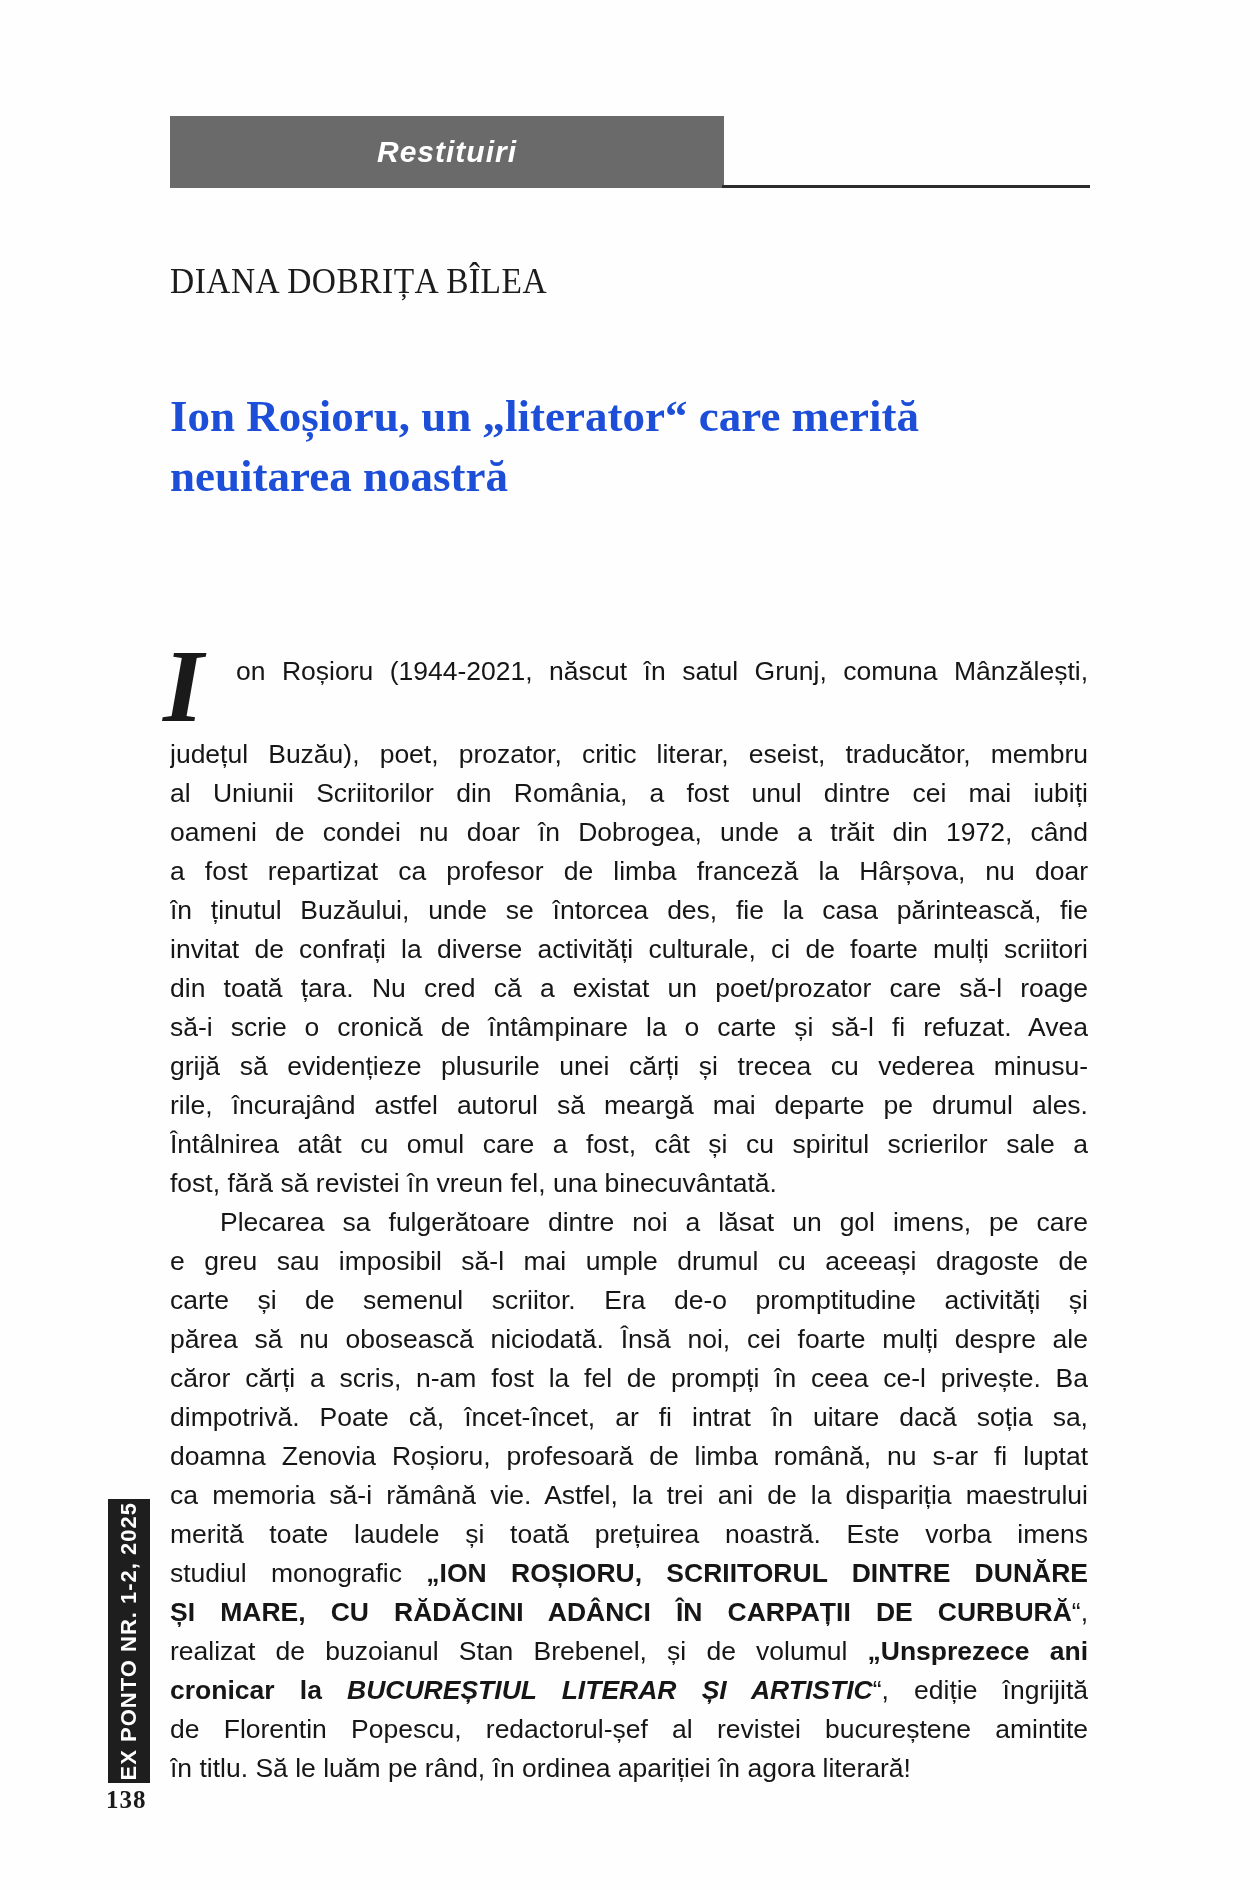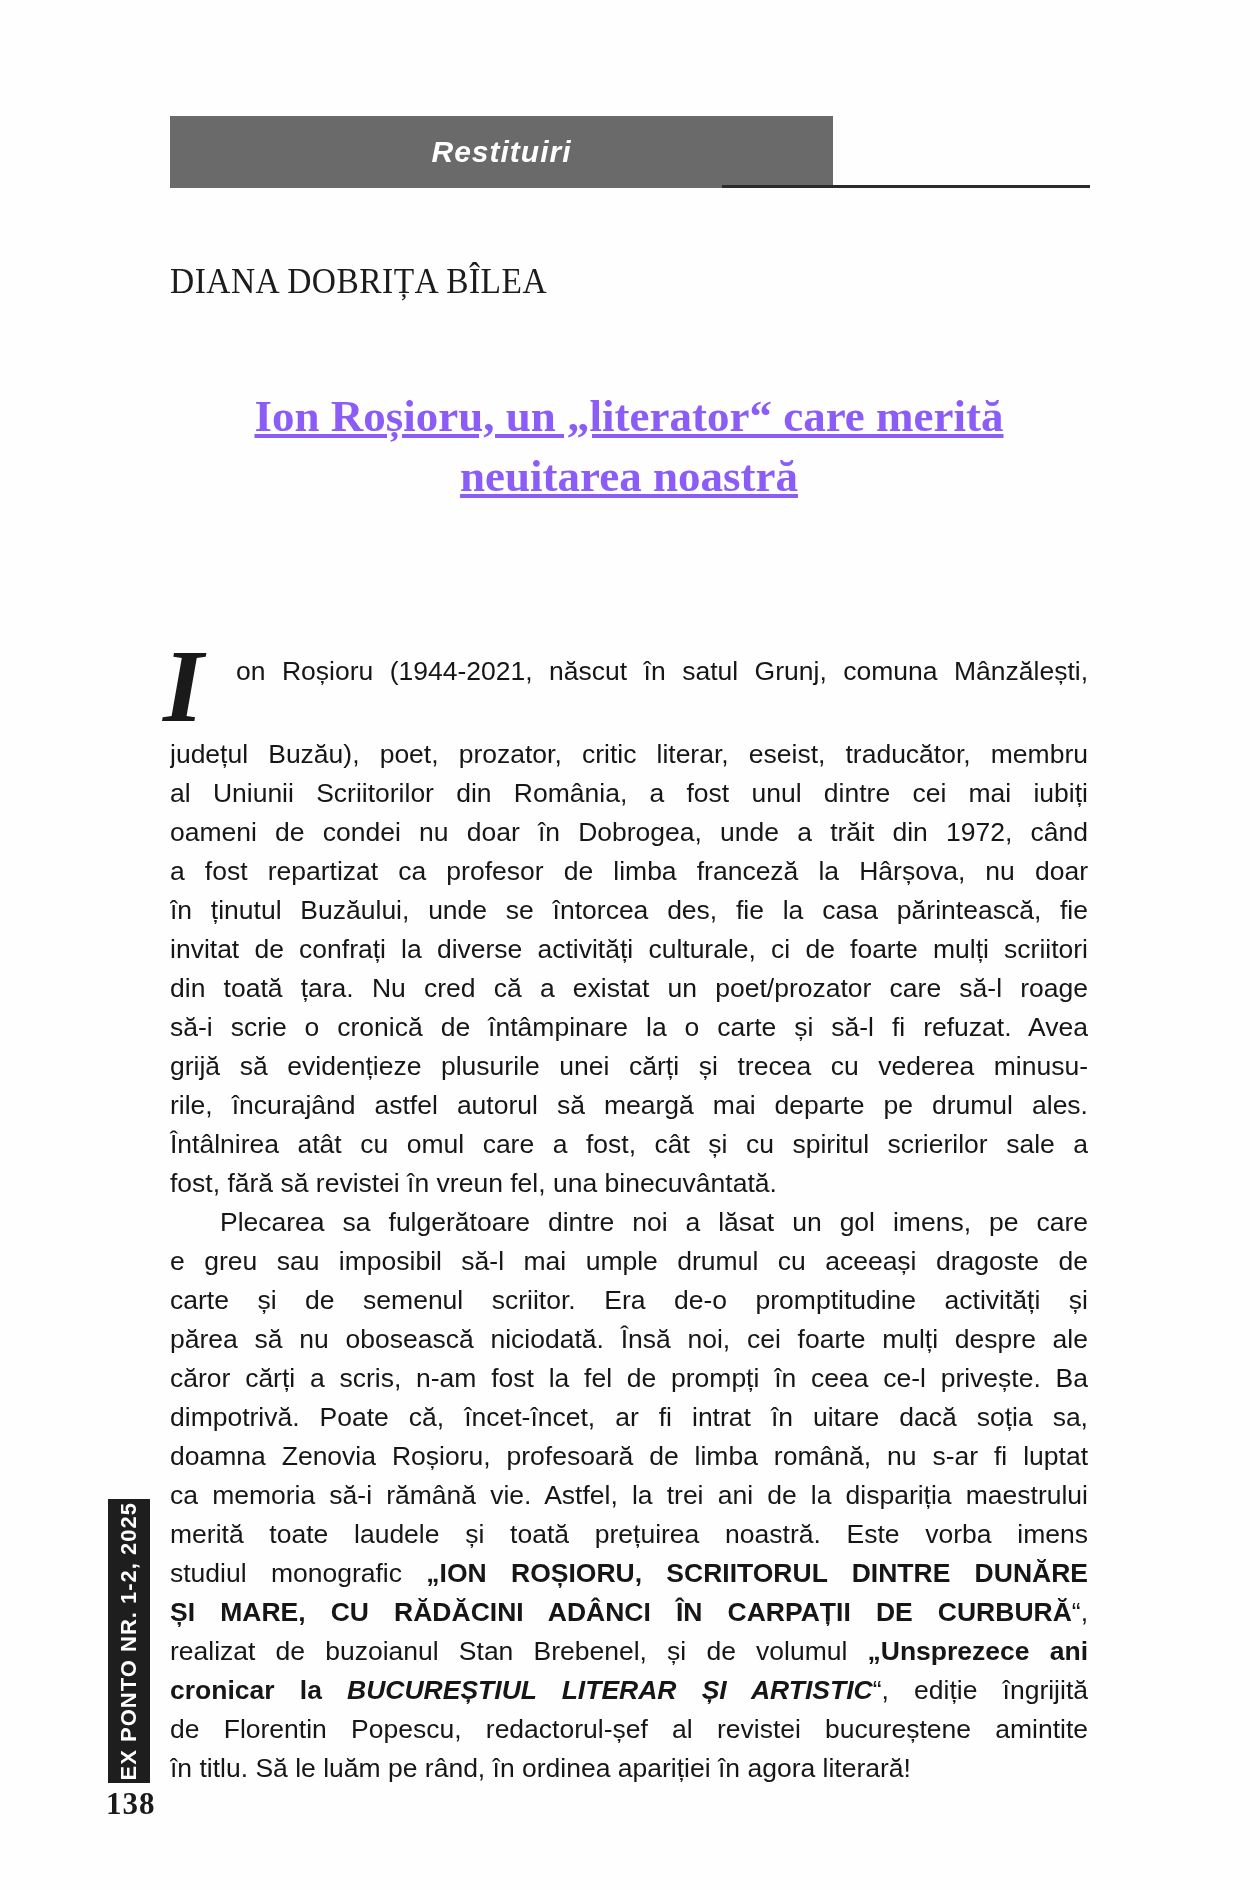--- a/index.html
+++ b/index.html
@@ -2,41 +2,41 @@
 <html><head>
 <meta charset="utf-8">
 <style>
   html,body { margin:0; padding:0; background:#ffffff; }
   .page {
     position:relative; width:1260px; height:1890px;
     background:#fefefe; overflow:hidden;
     font-family:"Liberation Sans", sans-serif; color:#1c1c1c;
   }
   .section-bar {
-    position:absolute; left:170px; top:116px; width:663px; height:72px;
+    position:absolute; left:170px; top:116px; width:554px; height:72px;
     background:#6a6a6a; display:flex; align-items:center; justify-content:center;
   }
   .section-label {
     color:#ffffff; font-weight:bold; font-style:italic;
     font-size:30px; letter-spacing:1px;
   }
   .header-rule {
     position:absolute; left:722px; top:185px; width:368px; height:3px;
     background:#2b2b2b;
   }
   .author {
     position:absolute; left:170px; top:260px;
     font-family:"Liberation Serif", serif; font-size:36px;
     letter-spacing:0.5px; white-space:nowrap;
     transform:scaleX(0.93); transform-origin:left center;
   }
   .title {
     position:absolute; left:170px; top:386px; width:918px;
-    text-align:center; font-family:"Liberation Serif", serif;
-    font-weight:bold; font-size:45px; line-height:60px; color:#8b5cf6;text-decoration:underline;
+    font-family:"Liberation Serif", serif;
+    font-weight:bold; font-size:45px; line-height:60px; color:#1d4ed8;
   }
   .dropcap {
     position:absolute; left:163px; top:634px;
     font-family:"Liberation Serif", serif; font-style:italic; font-weight:bold;
     font-size:104px; line-height:1; color:#1a1a1a;
   }
   .article {
     position:absolute; left:170px; top:652px; width:918px;
     font-size:26.5px; color:#161616;
   }
@@ -54,21 +54,21 @@
     position:absolute; left:108px; top:1499px; width:42px; height:284px;
     background:#1e1e1e; display:flex; align-items:center; justify-content:center;
   }
   .journal-label {
     writing-mode:vertical-rl; transform:rotate(180deg);
     color:#ffffff; font-weight:bold; font-size:22px; letter-spacing:1px;
     white-space:nowrap;
   }
   .page-number {
     position:absolute; left:106px; top:1786px;
-    font-family:"Liberation Serif", serif; font-weight:bold; font-size:31px;
+    font-family:"Liberation Serif", serif; font-weight:bold; font-size:25px;
     color:#1a1a1a; letter-spacing:1px;
   }
 </style>
 </head>
 <body>
 
 <div class="page">
 
   <div class="section-bar" style="background: rgb(106, 106, 106);">
     <span class="section-label">Restituiri</span>

